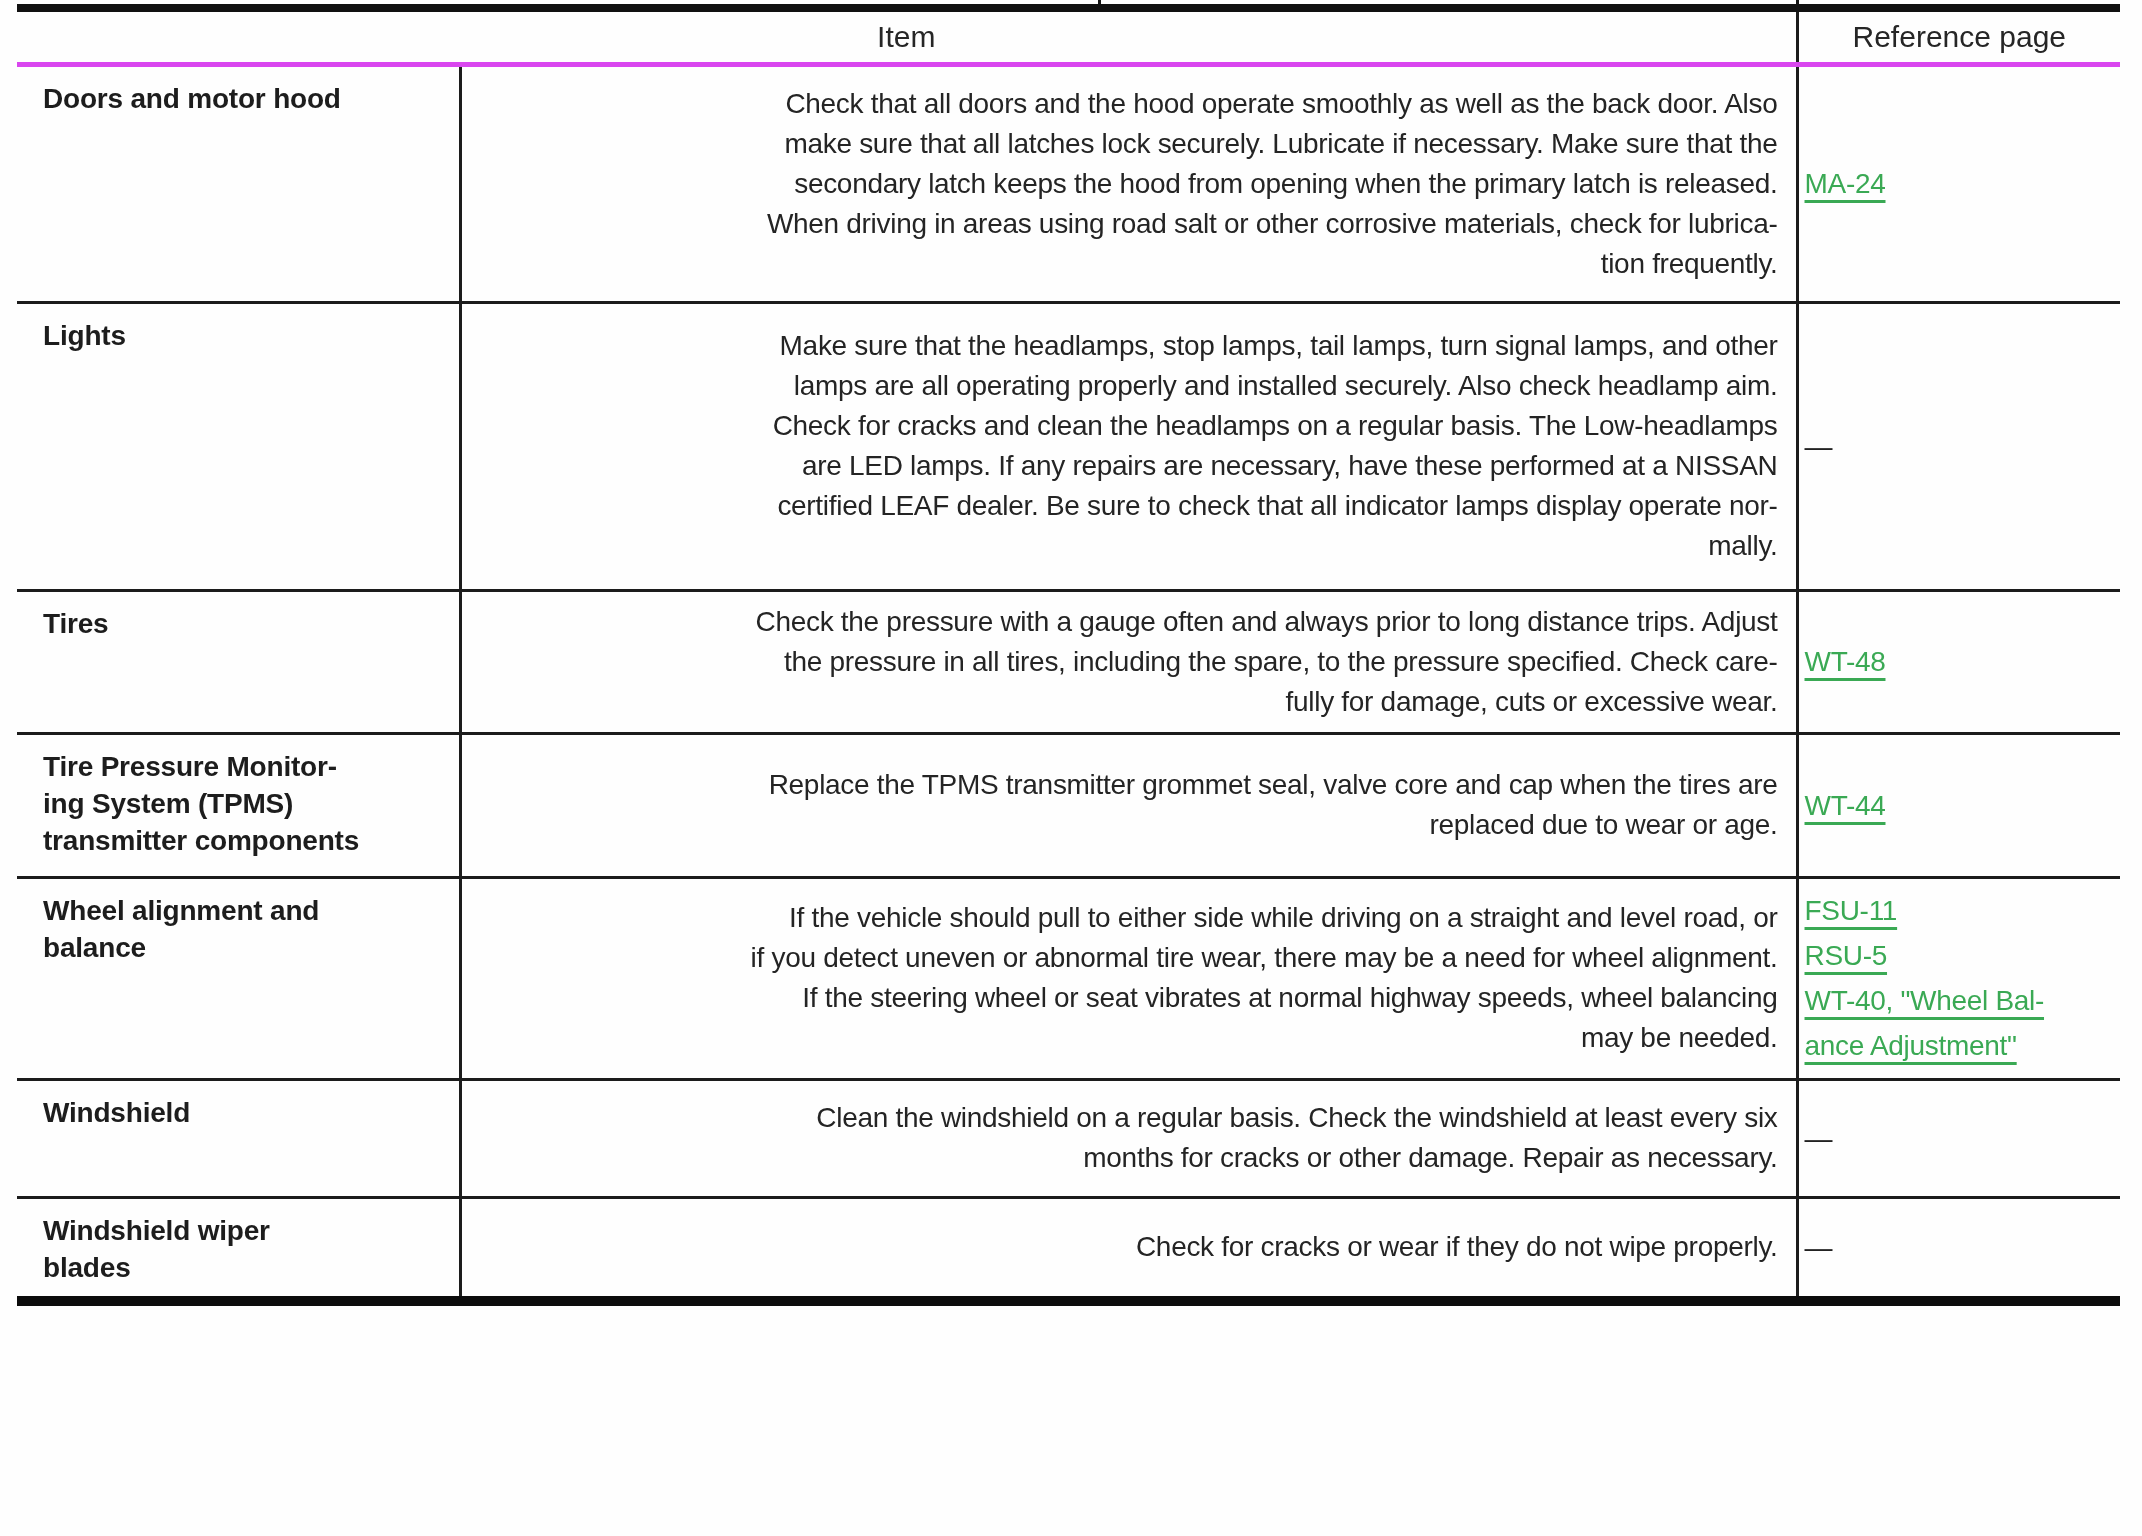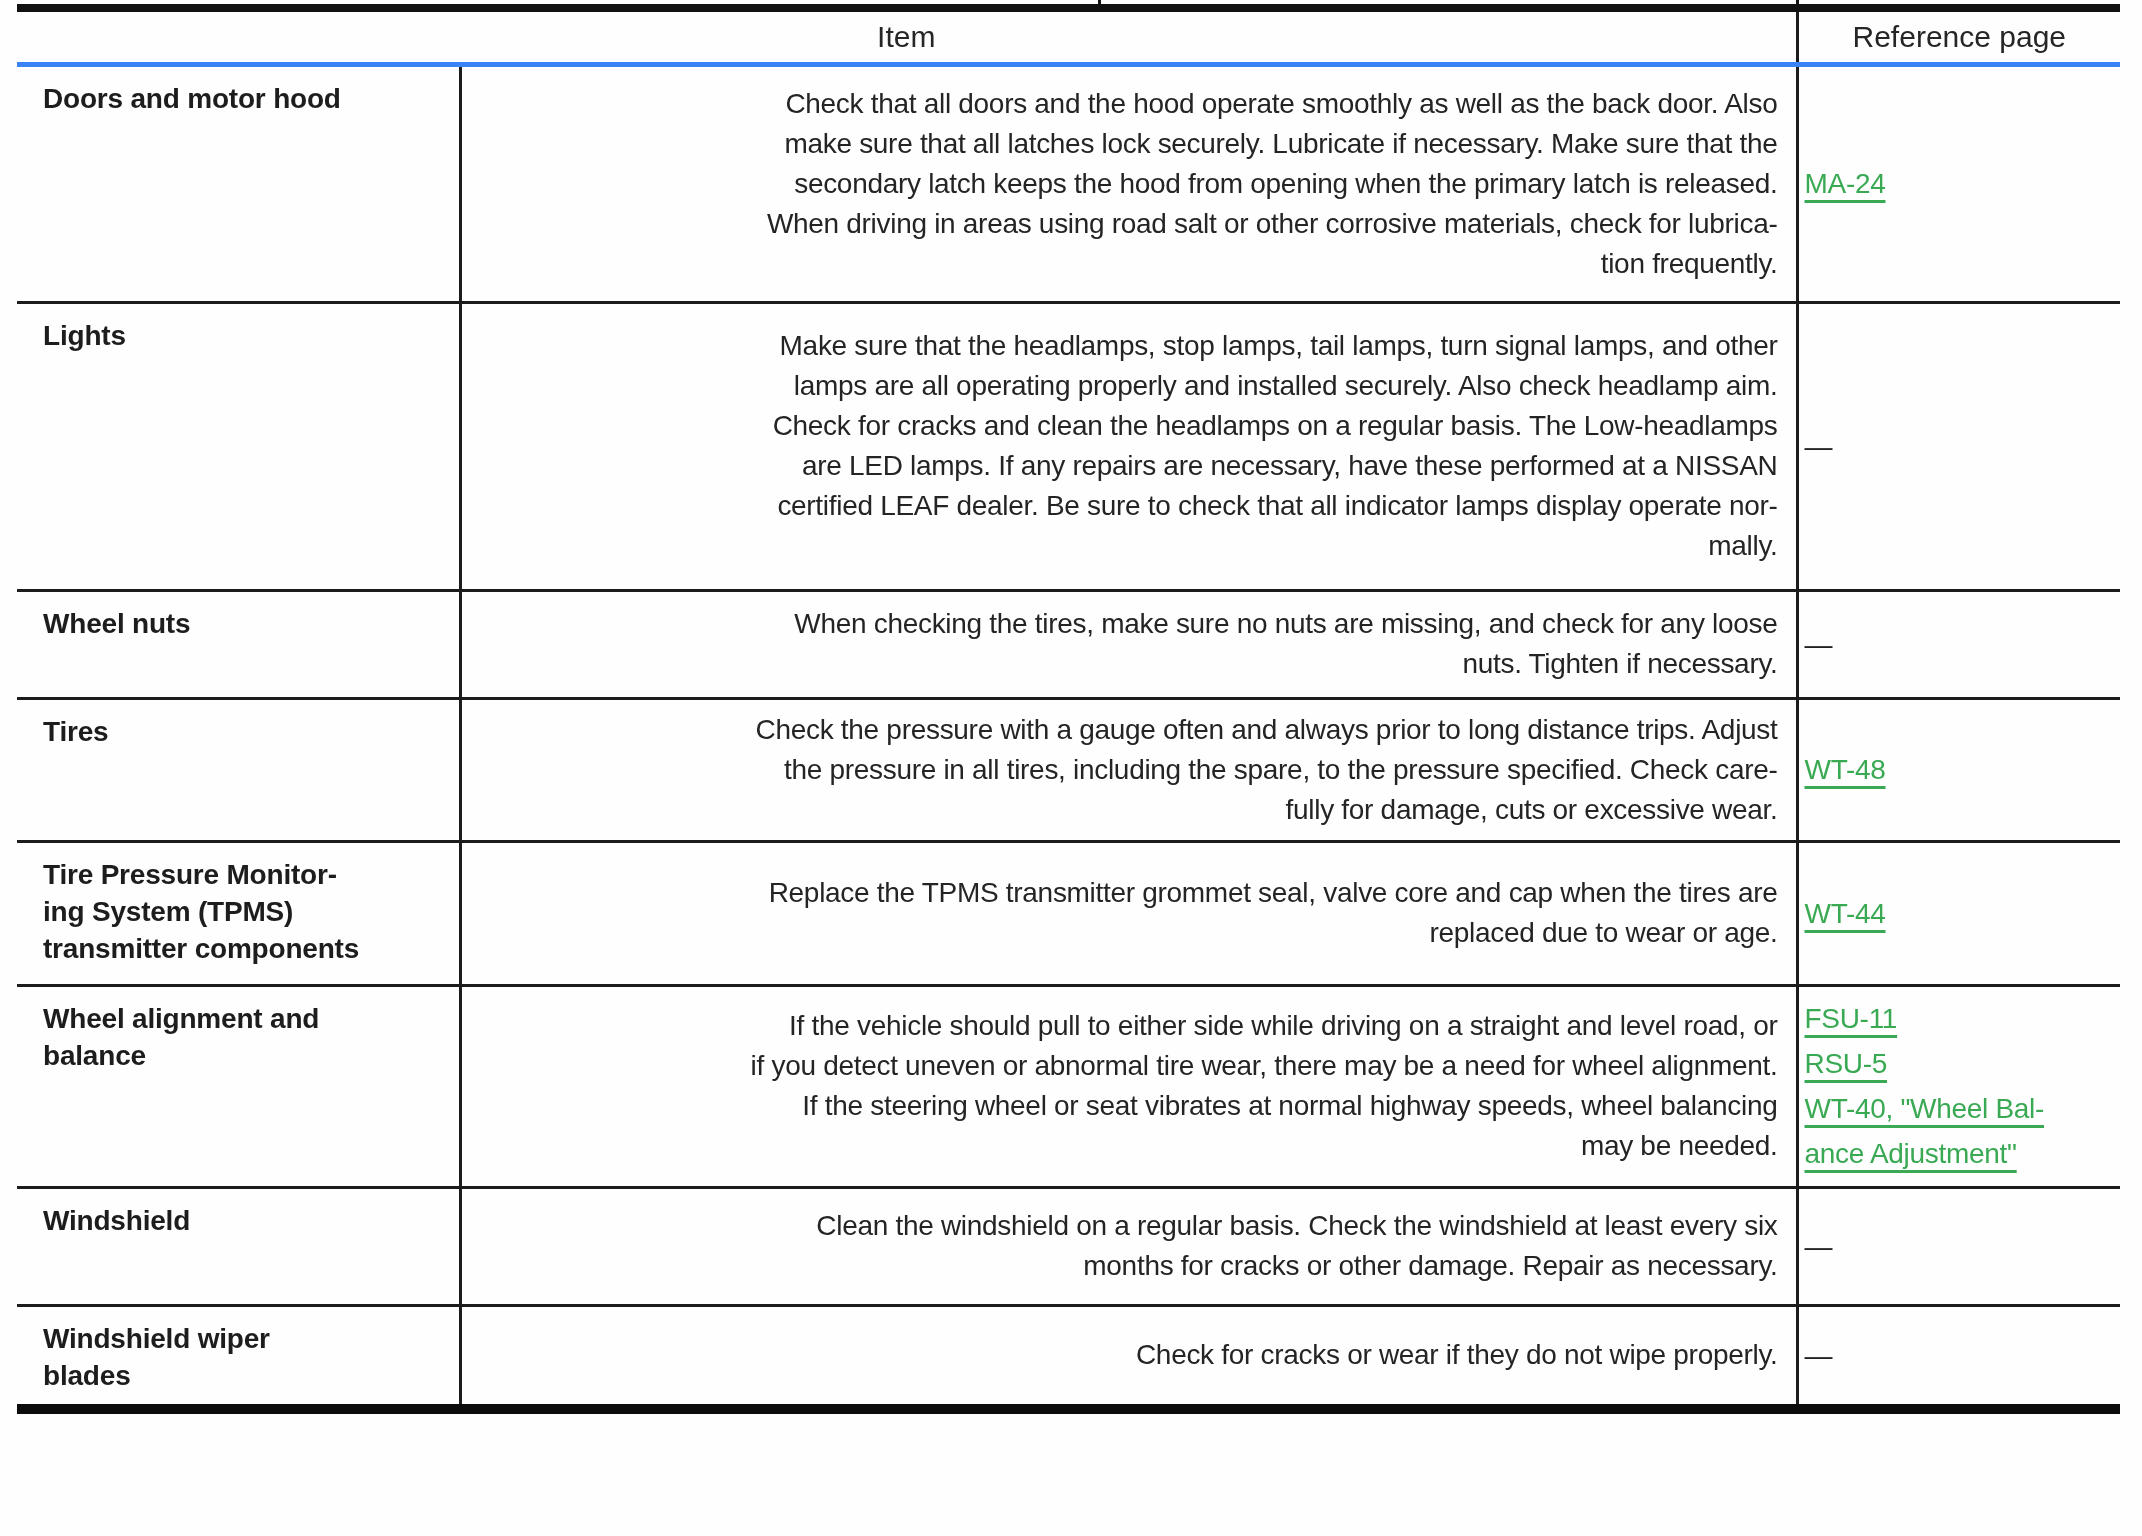--- a/index.html
+++ b/index.html
@@ -36,21 +36,21 @@
     table-layout: fixed;
     border-top: 8px solid #111111;
     border-bottom: 10px solid #0c0c0c;
   }
   col.c1 { width: 443px; }
   col.c2 { width: 1337px; }
   col.c3 { width: 323px; }
 
   thead tr {
     height: 56px;
-    border-bottom: 5px solid #3b82f6;
+    border-bottom: 5px solid #d946ef;
   }
   th {
     font-weight: normal;
     font-size: 30px;
     color: #262626;
     text-align: center;
     vertical-align: middle;
     padding: 0;
   }
   th.th-ref {
@@ -152,28 +152,20 @@
         <td class="desc">Make sure that the headlamps, stop lamps, tail lamps, turn signal lamps, and other
 lamps are all operating properly and installed securely. Also check headlamp aim.
 Check for cracks and clean the headlamps on a regular basis. The Low-headlamps
 are LED lamps. If any repairs are necessary, have these performed at a NISSAN
 certified LEAF dealer. Be sure to check that all indicator lamps display operate nor-
 mally.</td>
         <td class="ref">
           <span class="dash">—</span>
         </td>
       </tr>
-      <tr class="r3">
-        <td class="item">Wheel nuts</td>
-        <td class="desc">When checking the tires, make sure no nuts are missing, and check for any loose
-nuts. Tighten if necessary.</td>
-        <td class="ref">
-          <span class="dash">—</span>
-        </td>
-      </tr>
       <tr class="r5">
         <td class="item">Tires</td>
         <td class="desc">Check the pressure with a gauge often and always prior to long distance trips. Adjust
 the pressure in all tires, including the spare, to the pressure specified. Check care-
 fully for damage, cuts or excessive wear.</td>
         <td class="ref">
           <a class="ref-link">WT-48</a>
         </td>
       </tr>
       <tr class="r6">

